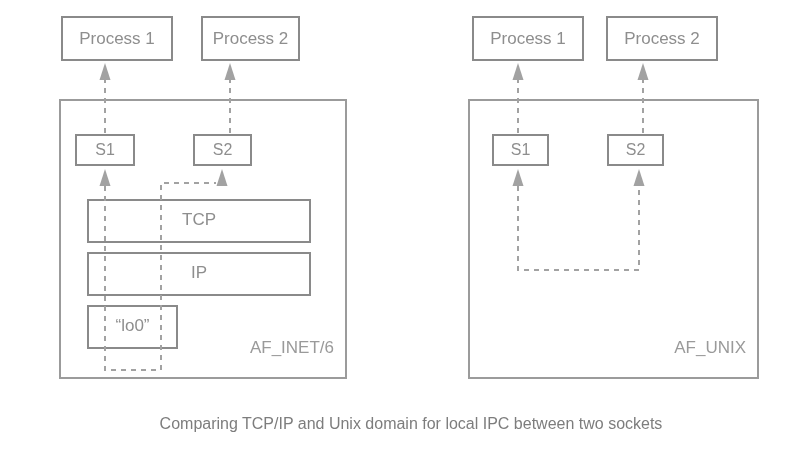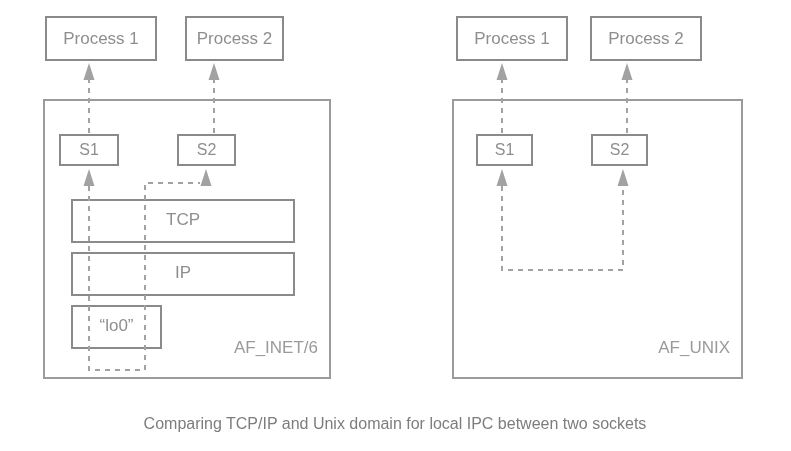--- a/index.html
+++ b/index.html
@@ -11,20 +11,21 @@
     width: 791px;
     height: 451px;
     font-family: "Liberation Sans", sans-serif;
     overflow: hidden;
   }
   #diagram-root {
     position: relative;
     width: 709px;
     height: 451px;
     background: #ffffff;
+    padding-left: 16px;
   }
   svg.diagram-canvas {
     display: block;
     width: 791px;
     height: 451px;
   }
   .box-rect {
     fill: #ffffff;
     stroke: #8a8a8a;
     stroke-width: 2;

